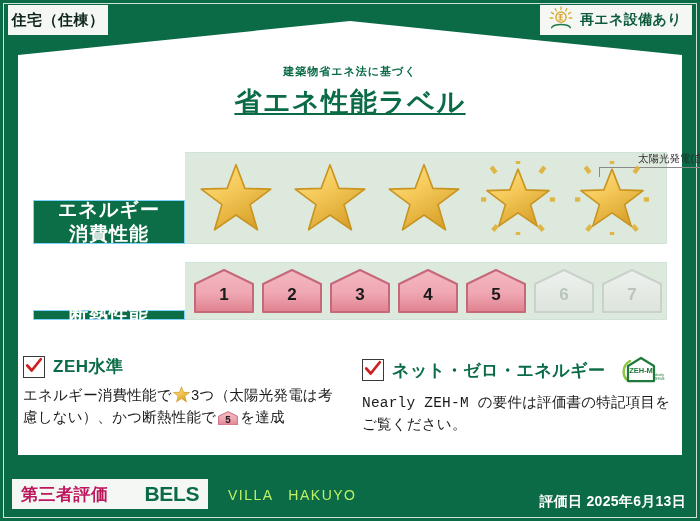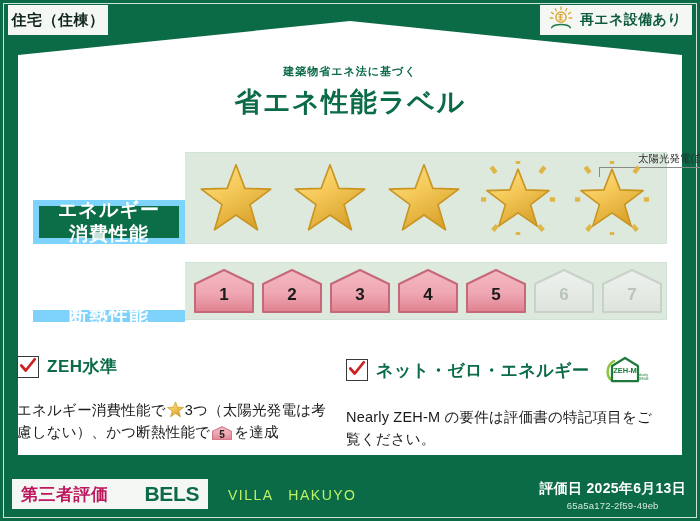--- a/index.html
+++ b/index.html
@@ -33,27 +33,27 @@
   }
   .tab-renew .txt{font-size:14px;font-weight:bold;color:#0d5b3c;letter-spacing:.4px;}
 
   
   .title-sub{
     position:absolute;top:64px;left:0;right:0;text-align:center;
     font-size:11px;font-weight:bold;color:#0a6b46;letter-spacing:1px;
   }
   .title-main{
     position:absolute;top:84px;left:0;right:0;text-align:center;
-    font-size:27px;font-weight:bold;color:#0a6b46;letter-spacing:1.5px;
+    font-size:27px;font-weight:bold;color:#0a6b46;letter-spacing:1.5px;text-decoration:underline;
   }
 
   
   .row{position:absolute;left:33px;width:634px;display:flex;align-items:stretch;}
   .row .cap{
-    width:152px;background:#0b6e46;border:6px solid #7dd3fc;box-sizing:border-box;
+    width:152px;background:#0b6e46;border:1px solid #7dd3fc;box-sizing:border-box;
     display:flex;flex-direction:column;align-items:center;justify-content:center;
     color:#fff;font-weight:bold;font-size:19px;line-height:1.28;letter-spacing:1px;margin-top:48px;
   }
   .row .val{
     flex:1;background:#dde9dd;border:1px solid #cfe3d8;border-left:none;box-sizing:border-box;
     position:relative;
   }
 
   #row-energy{top:152px;height:92px;}
   #row-insul{top:262px;height:58px;}
@@ -78,27 +78,27 @@
   .hcell{width:62px;height:46px;position:relative;}
   .hcell svg{width:100%;height:100%;display:block;}
   .hcell .num{
     position:absolute;left:0;right:0;top:17px;text-align:center;
     font-size:17px;font-weight:bold;color:#1a1a1a;
   }
   .hcell.off .num{color:#b9c4bd;}
 
   
   .note{position:absolute;width:310px;}
-  #note-left{left:17px;top:355px;}
-  #note-right{left:346px;top:355px;}
+  #note-left{left:23px;top:355px;}
+  #note-right{left:362px;top:355px;}
   .note-head{display:flex;align-items:center;gap:8px;}
   .chk{width:20px;height:20px;border:1.5px solid #3a3a3a;background:#fff;position:relative;flex:none;}
   .chk svg{position:absolute;left:1px;top:0px;width:18px;height:18px;}
   .note-title{font-size:17px;font-weight:bold;color:#0a6b46;letter-spacing:.5px;white-space:nowrap;}
-  .note-body{margin-top:21px;font-size:14.5px;color:#1a1a1a;line-height:1.55;letter-spacing:.2px;}
+  .note-body{margin-top:7px;font-size:14.5px;color:#1a1a1a;line-height:1.55;letter-spacing:.2px;font-family:Liberation Mono, monospace;}
   .inline-star{display:inline-block;width:17px;height:17px;vertical-align:-3px;margin:0 1px;}
   .inline-house{display:inline-block;width:20px;height:16px;vertical-align:-3px;margin:0 2px;position:relative;}
   .inline-house .n{position:absolute;left:0;right:0;top:3px;text-align:center;font-size:10px;font-weight:bold;color:#222;}
   .zehm-logo{display:inline-block;width:46px;height:30px;vertical-align:-10px;margin-left:5px;}
 
   
   .bels{
     position:absolute;left:12px;bottom:12px;height:30px;background:#f4f7f4;
     display:flex;align-items:center;padding:0 9px;gap:7px;
   }
@@ -332,15 +332,14 @@
     <div class="note-body">Nearly ZEH-M の要件は評価書の特記項目をご覧ください。</div>
   </div>
 
   <div class="bels">
     <span class="b1">第三者評価</span>
     <span class="b2">BELS</span>
   </div>
   <div class="bldg-name">VILLA　HAKUYO</div>
   <div class="date-box">
     <div class="d1">評価日 2025年6月13日</div>
-    <div class="d2">65a5a172-2f59-49eb</div>
   </div>
 </div>
 
 </body></html>

